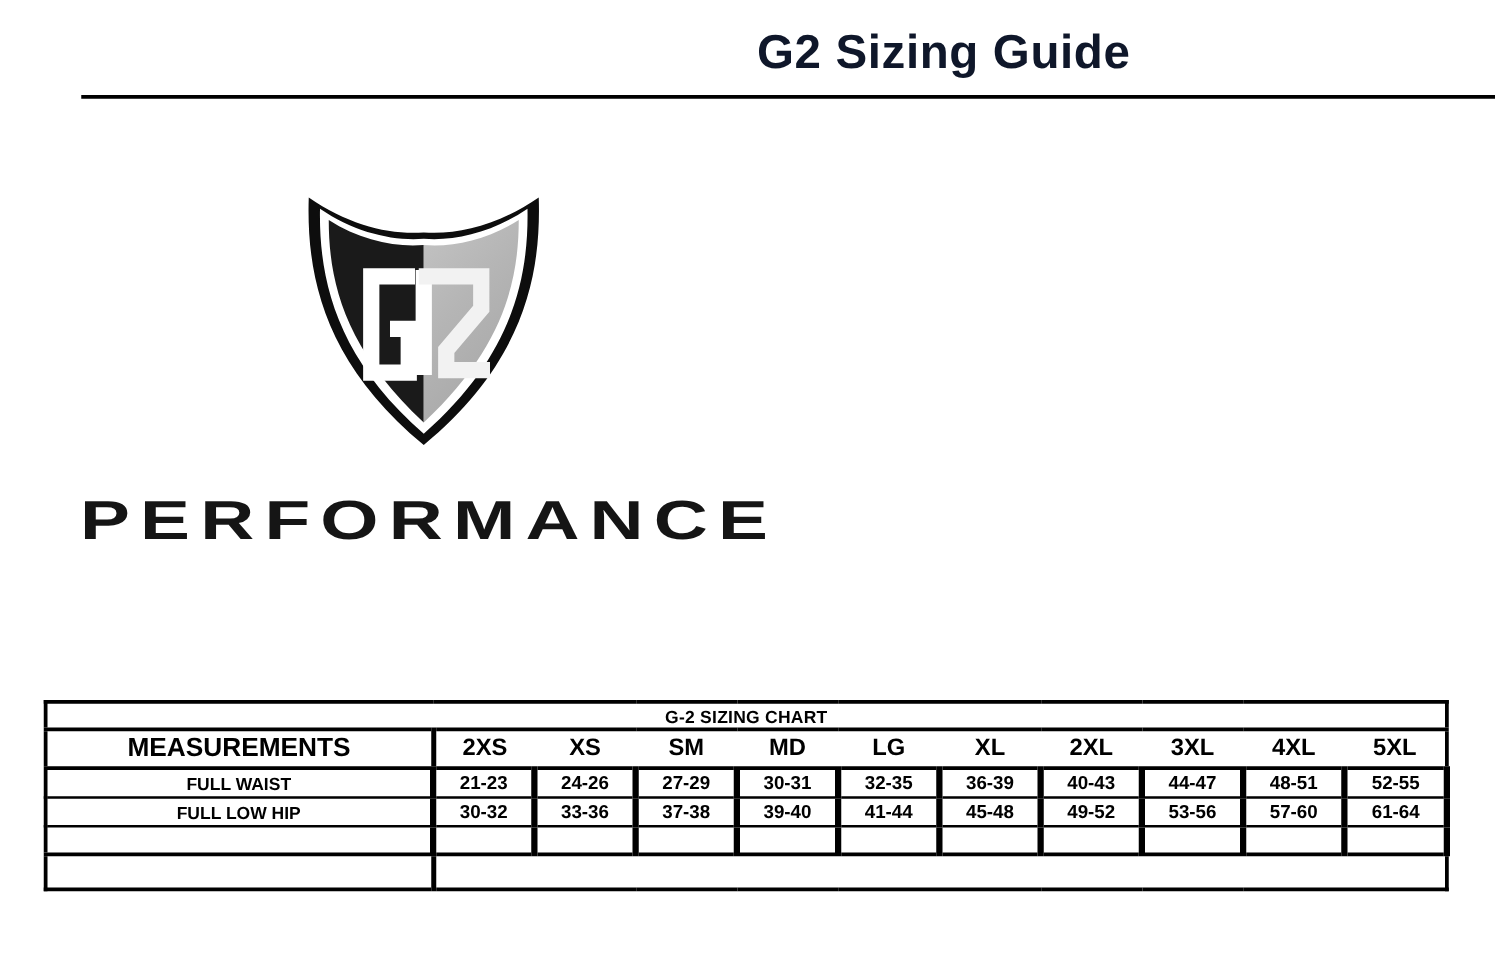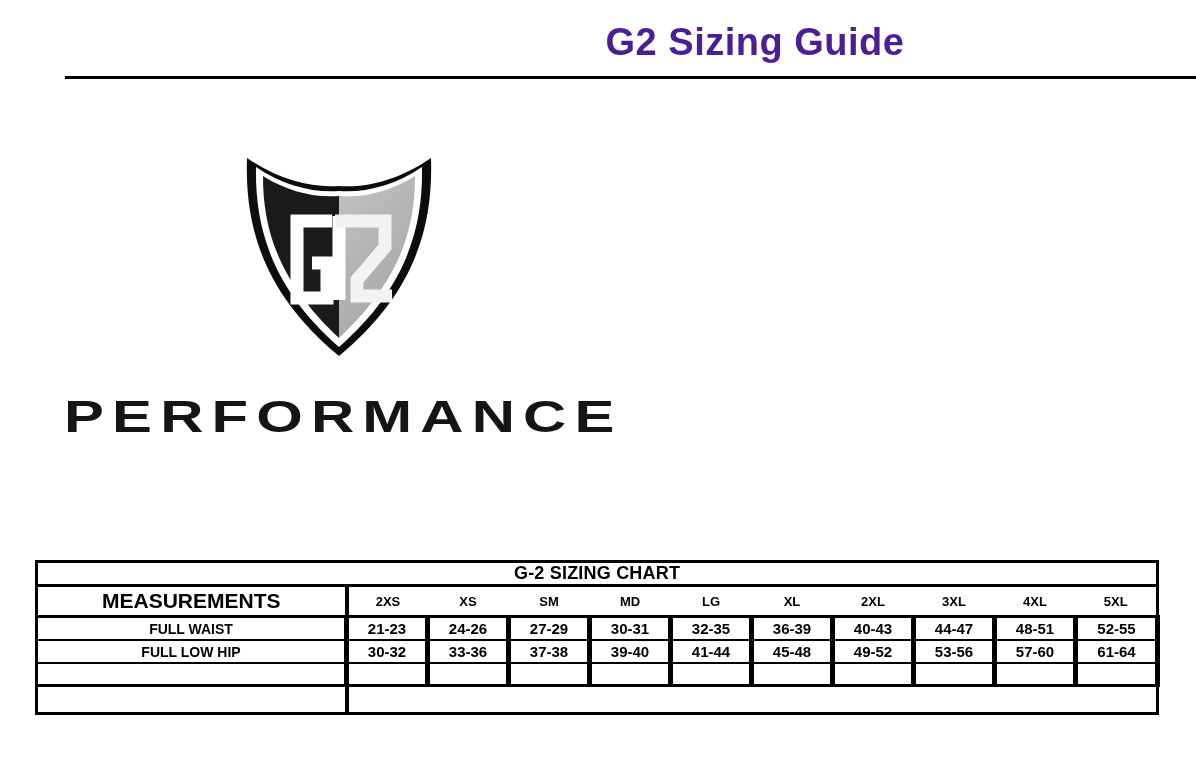--- a/index.html
+++ b/index.html
@@ -16,21 +16,21 @@
   
   .page-title {
     position: absolute;
     top: 21px;
     left: 355px;
     width: 800px;
     text-align: center;
     font-size: 38px;
     font-weight: bold;
     letter-spacing: 0.5px;
-    color: #4c1d95;
+    color: #0f172a;
     white-space: nowrap;
   }
   .header-rule {
     position: absolute;
     top: 76px;
     left: 65px;
     width: 1131px;
     height: 3px;
     background: #000000;
   }
@@ -71,31 +71,31 @@
   table.sizing td {
     padding: 0;
     text-align: center;
     vertical-align: middle;
     font-weight: bold;
     color: #000;
     overflow: hidden;
     white-space: nowrap;
   }
   .t-title td {
-    font-size: 18px;
+    font-size: 14px;
     height: 19px;
     border-bottom: 3px solid #000;
     letter-spacing: 0.2px;
   }
   .t-head td { border-bottom: 3px solid #000; height: 28px; margin-top: 12px; }
   .t-head .c-meas {
     font-size: 21px;
     border-right: 4px solid #000;
   }
-  .t-head .c-size { font-size: 13px; }
+  .t-head .c-size { font-size: 19px; }
   .t-data td, .t-empty td { height: 21px; }
   .t-empty td { height: 20px; }
   .t-data .c-label, .t-empty .c-label {
     font-size: 14px;
     border-top: 2px solid #000;
     border-bottom: 2px solid #000;
     border-right: 4px solid #000;
   }
   .t-data .c-val, .t-empty .c-val {
     font-size: 15px;

